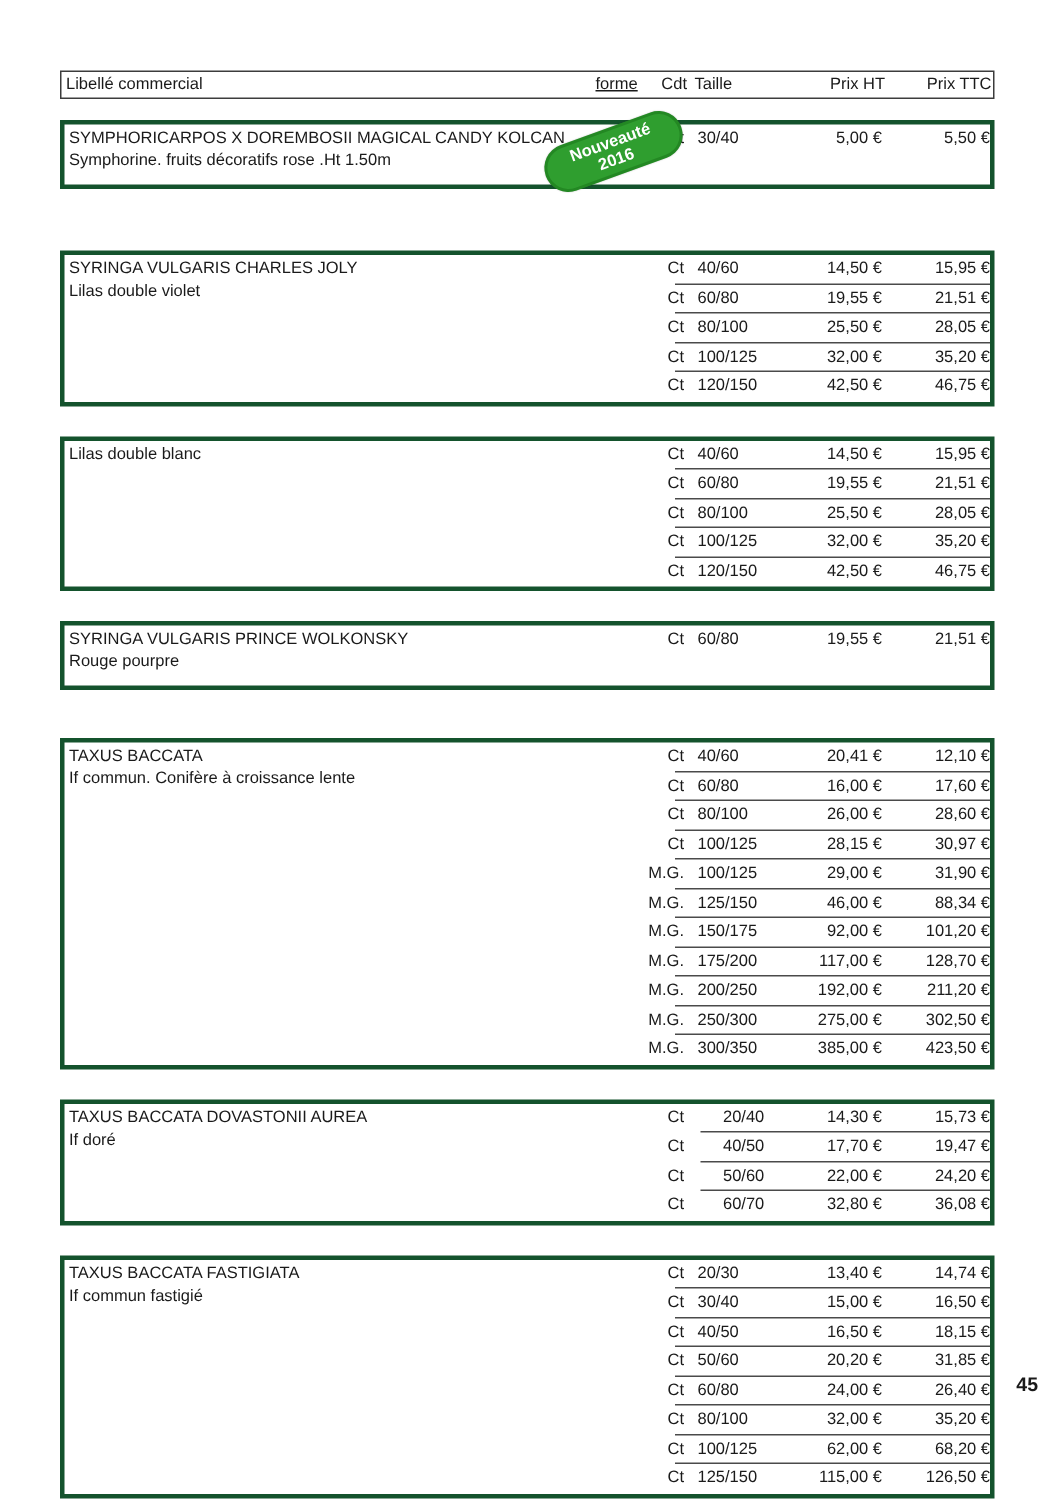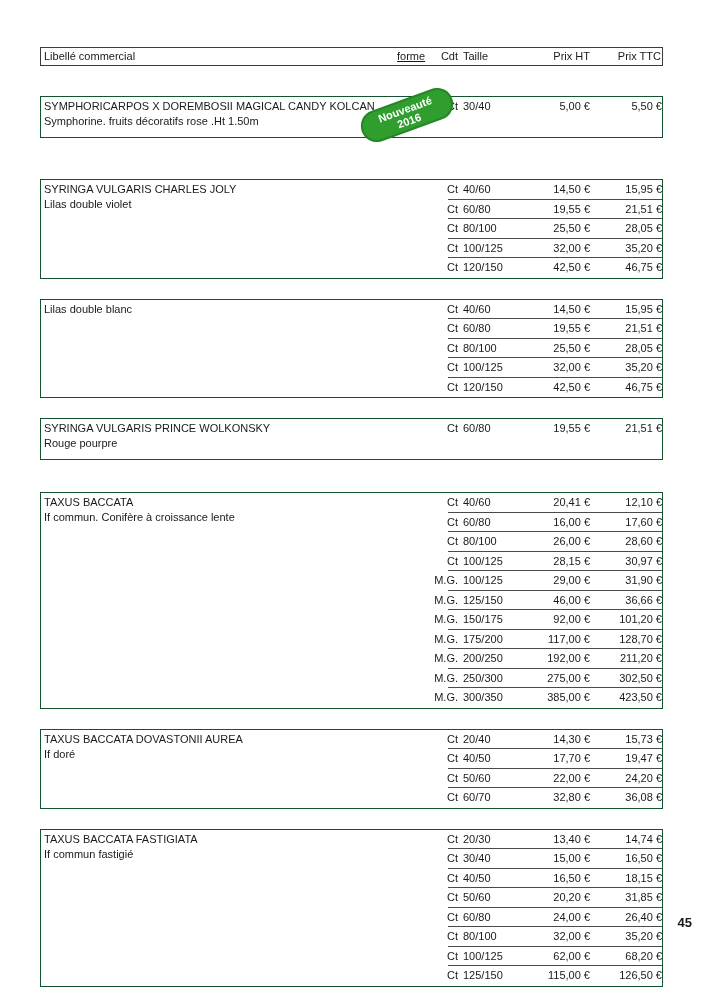--- a/index.html
+++ b/index.html
@@ -5,32 +5,32 @@
   html,body { margin:0; padding:0; }
   .page {
     position:relative; width:706px; height:1000px; background:#ffffff;
     font-family:"Liberation Sans", sans-serif; color:#1a1a1a; overflow:hidden;
   }
   .content { position:absolute; left:40px; top:47px; width:623px; }
 
   
   .header-row {
     position:relative; height:17px; border:1px solid #3c3c3c;
-    font-size:11px; line-height:16px; margin-bottom:30px;padding-left:45px;
+    font-size:11px; line-height:16px; margin-bottom:14px;padding-left:45px;
   }
   .h-libelle { position:absolute; left:3px; }
   .h-forme   { position:absolute; left:356px;text-decoration:underline; }
   .h-cdt     { position:absolute; right:204px; width:50px; text-align:right; }
   .h-taille  { position:absolute; left:422px; }
   .h-ht      { position:absolute; right:72px;  width:80px; text-align:right; }
   .h-ttc     { position:absolute; right:1px;   width:80px; text-align:right; }
 
   
   .block {
-    position:relative; border:1px solid #14532d; margin-bottom:20px;
+    position:relative; border:3px solid #14532d; margin-bottom:20px;
   }
   .block-text { position:absolute; left:3px; top:2px; font-size:11px; line-height:15px; max-width:330px; }
   .block-title { white-space:nowrap; }
   .rows { position:relative; }
   .row { position:relative; height:19.5px; font-size:11px; line-height:19.5px; }
   .row:not(.last)::after {
     content:""; position:absolute; left:407px; right:0; bottom:0;
     border-bottom:1.5px solid #4a4a4a;
   }
   .c-cdt    { position:absolute; right:204px; width:60px; text-align:right; }
@@ -209,21 +209,21 @@
             <div class="row">
     <span class="c-cdt">M.G.</span>
     <span class="c-taille">100/125</span>
     <span class="c-ht">29,00 €</span>
     <span class="c-ttc">31,90 €</span>
   </div>
             <div class="row">
     <span class="c-cdt">M.G.</span>
     <span class="c-taille">125/150</span>
     <span class="c-ht">46,00 €</span>
-    <span class="c-ttc">36,66 €</span>
+    <span class="c-ttc">88,34 €</span>
   </div>
             <div class="row">
     <span class="c-cdt">M.G.</span>
     <span class="c-taille">150/175</span>
     <span class="c-ht">92,00 €</span>
     <span class="c-ttc">101,20 €</span>
   </div>
             <div class="row">
     <span class="c-cdt">M.G.</span>
     <span class="c-taille">175/200</span>
@@ -243,21 +243,21 @@
     <span class="c-ttc">302,50 €</span>
   </div>
             <div class="row last">
     <span class="c-cdt">M.G.</span>
     <span class="c-taille">300/350</span>
     <span class="c-ht">385,00 €</span>
     <span class="c-ttc">423,50 €</span>
   </div>
           </div>
   </div>
-        <div class="block" style="min-height: 78px;">
+        <div class="block" style="min-height: 78px; padding-left: 17px;">
     <div class="block-text">
       <div class="block-title">TAXUS BACCATA DOVASTONII AUREA</div>
       <div class="block-desc">If doré</div>
     </div>
 
     <div class="rows">
             <div class="row">
     <span class="c-cdt">Ct</span>
     <span class="c-taille">20/40</span>
     <span class="c-ht">14,30 €</span>

